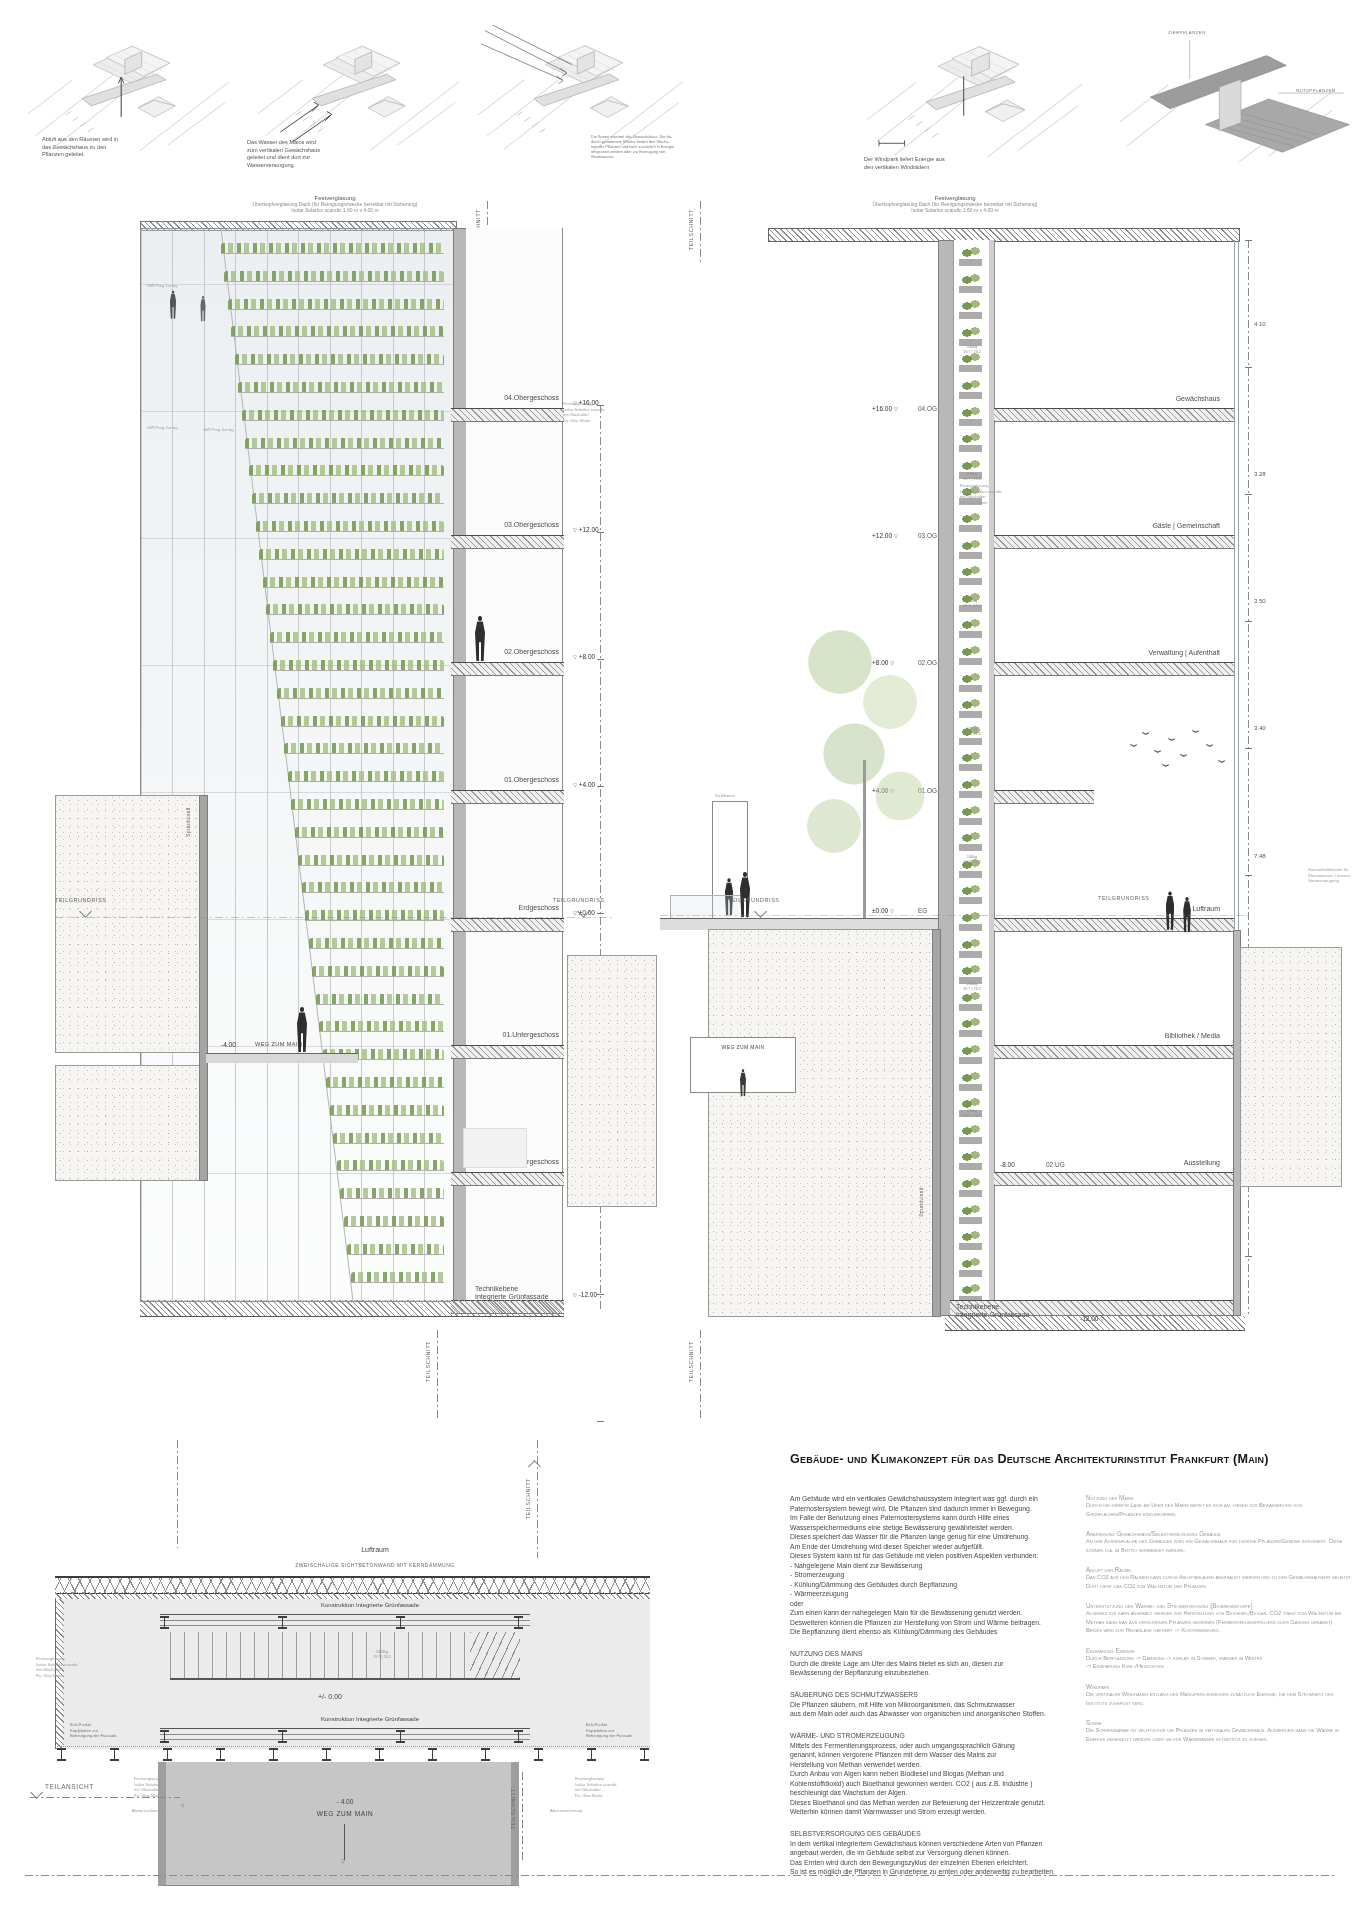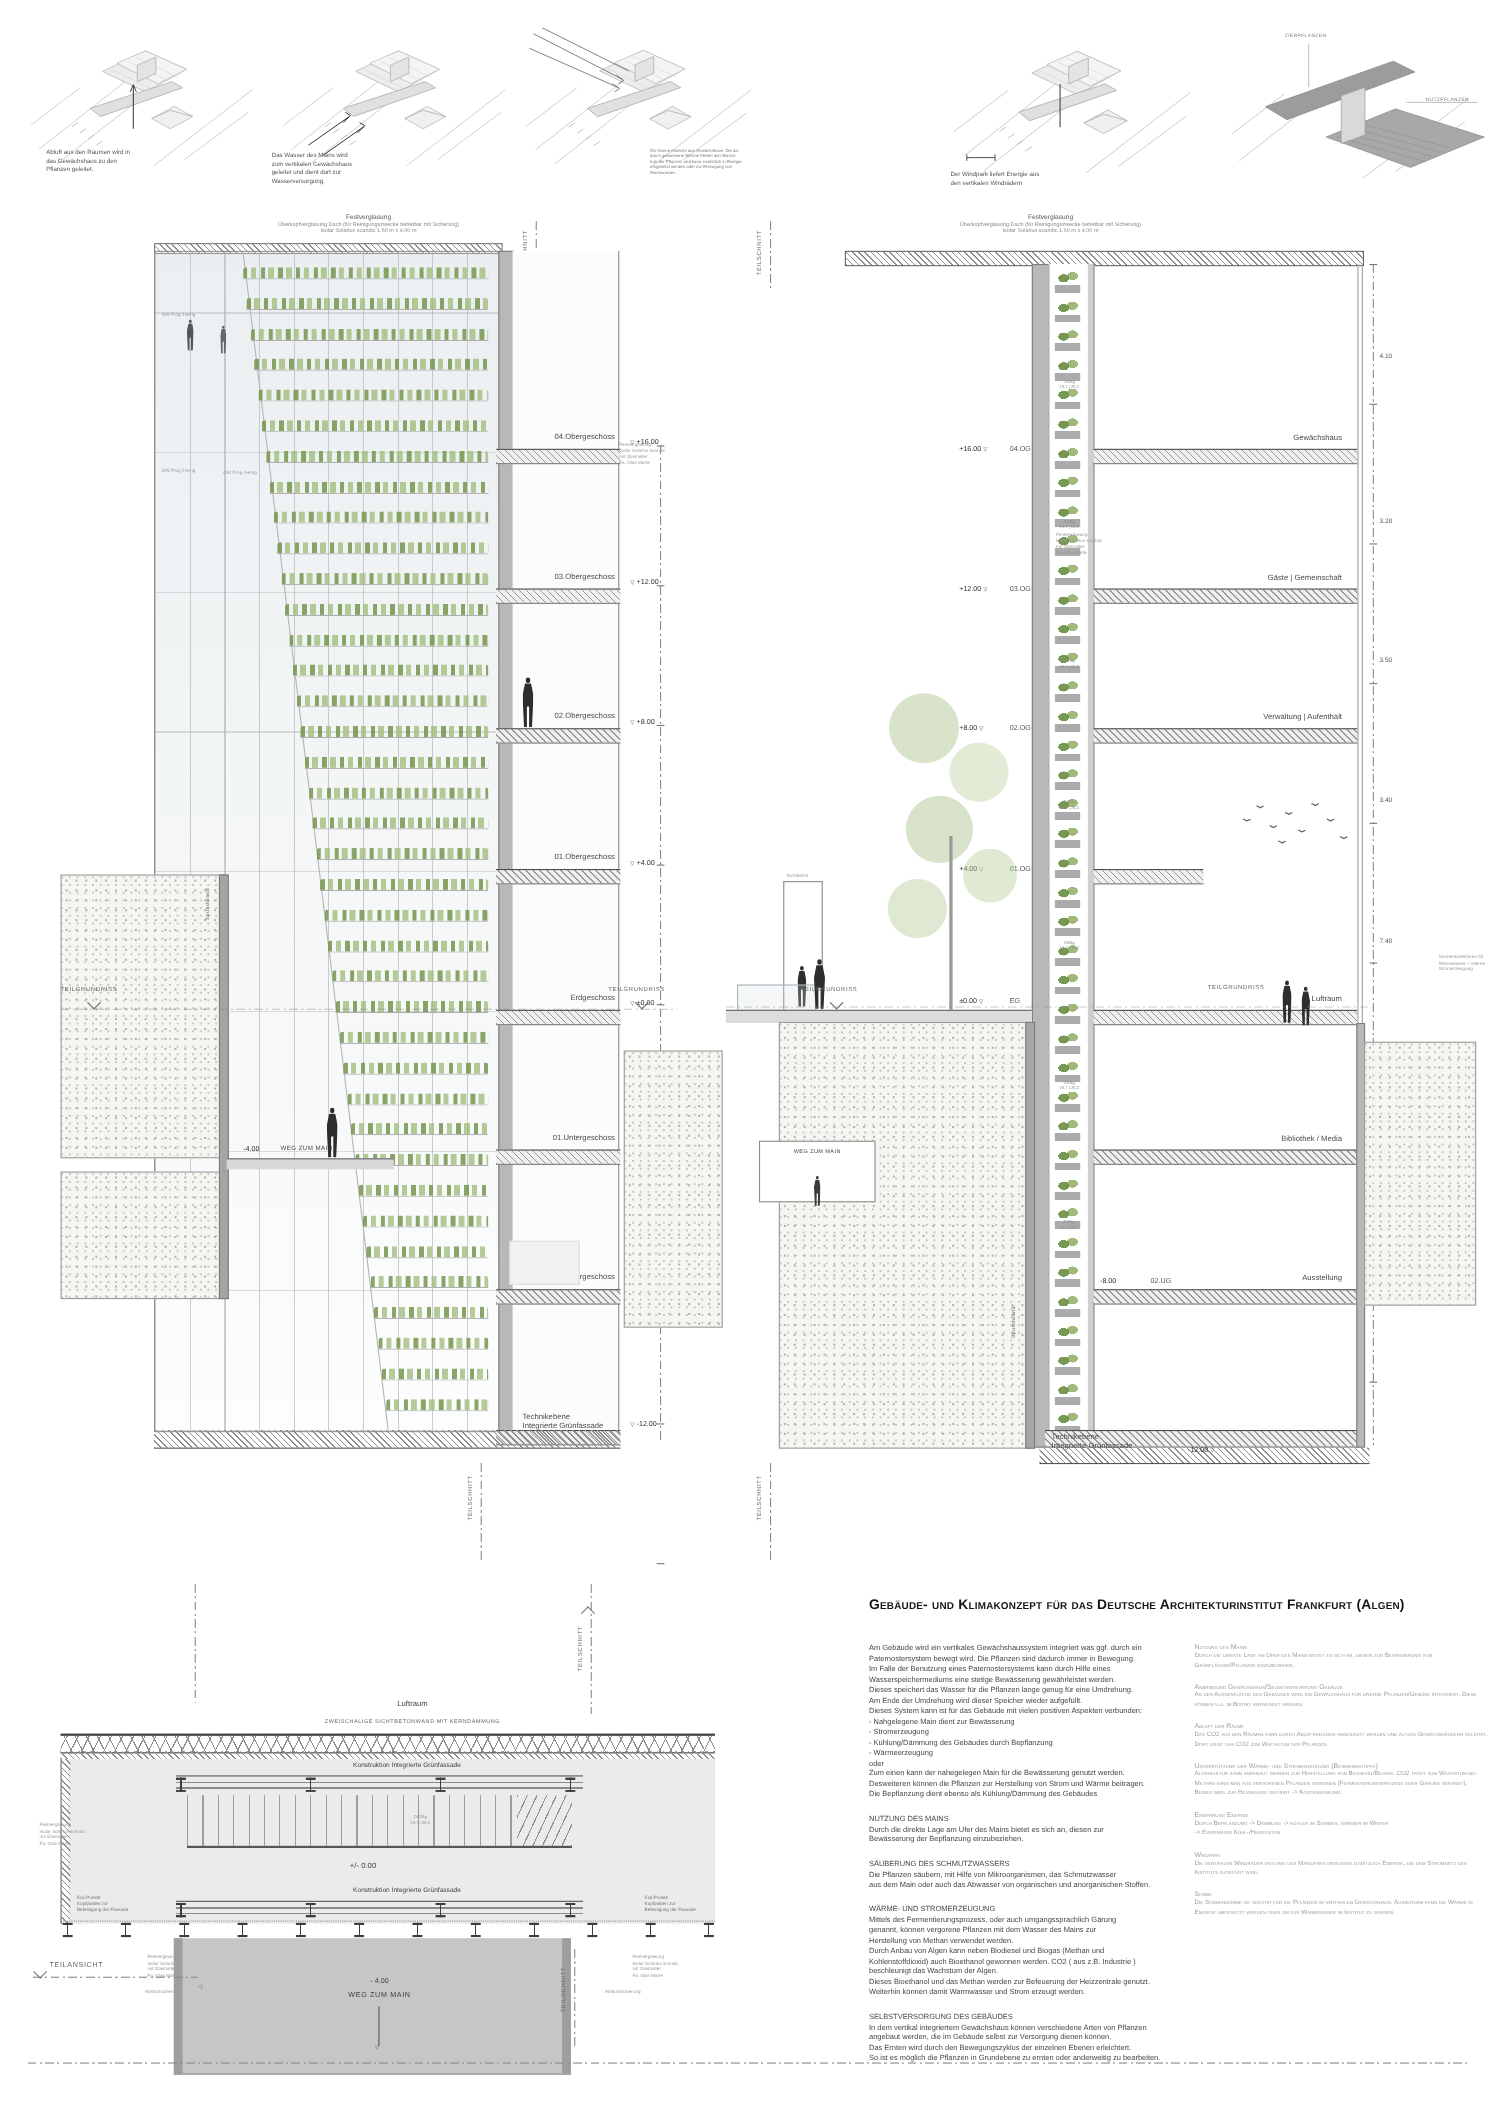--- a/index.html
+++ b/index.html
@@ -542,21 +542,21 @@
     <span class="cutlbl" style="left:15px;top:343px;font-size:6.5px">TEILANSICHT</span>
     <div class="dashdot-h" style="left:0;top:357px;width:150px"></div>
     <div class="cutmark" style="left:2px;top:348px;transform:rotate(-45deg)"></div>
     <div class="dashdot-v" style="left:492px;top:332px;height:90px"></div>
     <span class="cutlbl vtext" style="left:480px;top:348px">TEILSCHNITT</span>
   </div>
 
   <div class="dashdot-h" style="left:25px;top:1875px;width:1310px"></div>
 
   <div class="abs" style="left:790px;top:1442px;width:568px;height:470px">
-    <h1 class="board-title" style="left:0;top:10px;margin:0">Gebäude- und Klimakonzept für das Deutsche Architekturinstitut Frankfurt (Algen)</h1>
+    <h1 class="board-title" style="left:0;top:10px;margin:0">Gebäude- und Klimakonzept für das Deutsche Architekturinstitut Frankfurt (Main)</h1>
 
     <div class="abs" style="left:0;top:52px;width:276px">
       <div class="bodytxt">Am Gebäude wird ein vertikales Gewächshaussystem integriert was ggf. durch ein Paternostersystem bewegt wird. Die Pflanzen sind dadurch immer in Bewegung.
 Im Falle der Benutzung eines Paternostersystems kann durch Hilfe eines Wasserspeichermediums eine stetige Bewässerung gewährleistet werden.
 Dieses speichert das Wasser für die Pflanzen lange genug für eine Umdrehung.
 Am Ende der Umdrehung wird dieser Speicher wieder aufgefüllt.
 Dieses System kann ist für das Gebäude mit vielen positiven Aspekten verbunden:
 - Nahgelegene Main dient zur Bewässerung
 - Stromerzeugung
 - Kühlung/Dämmung des Gebäudes durch Bepflanzung

